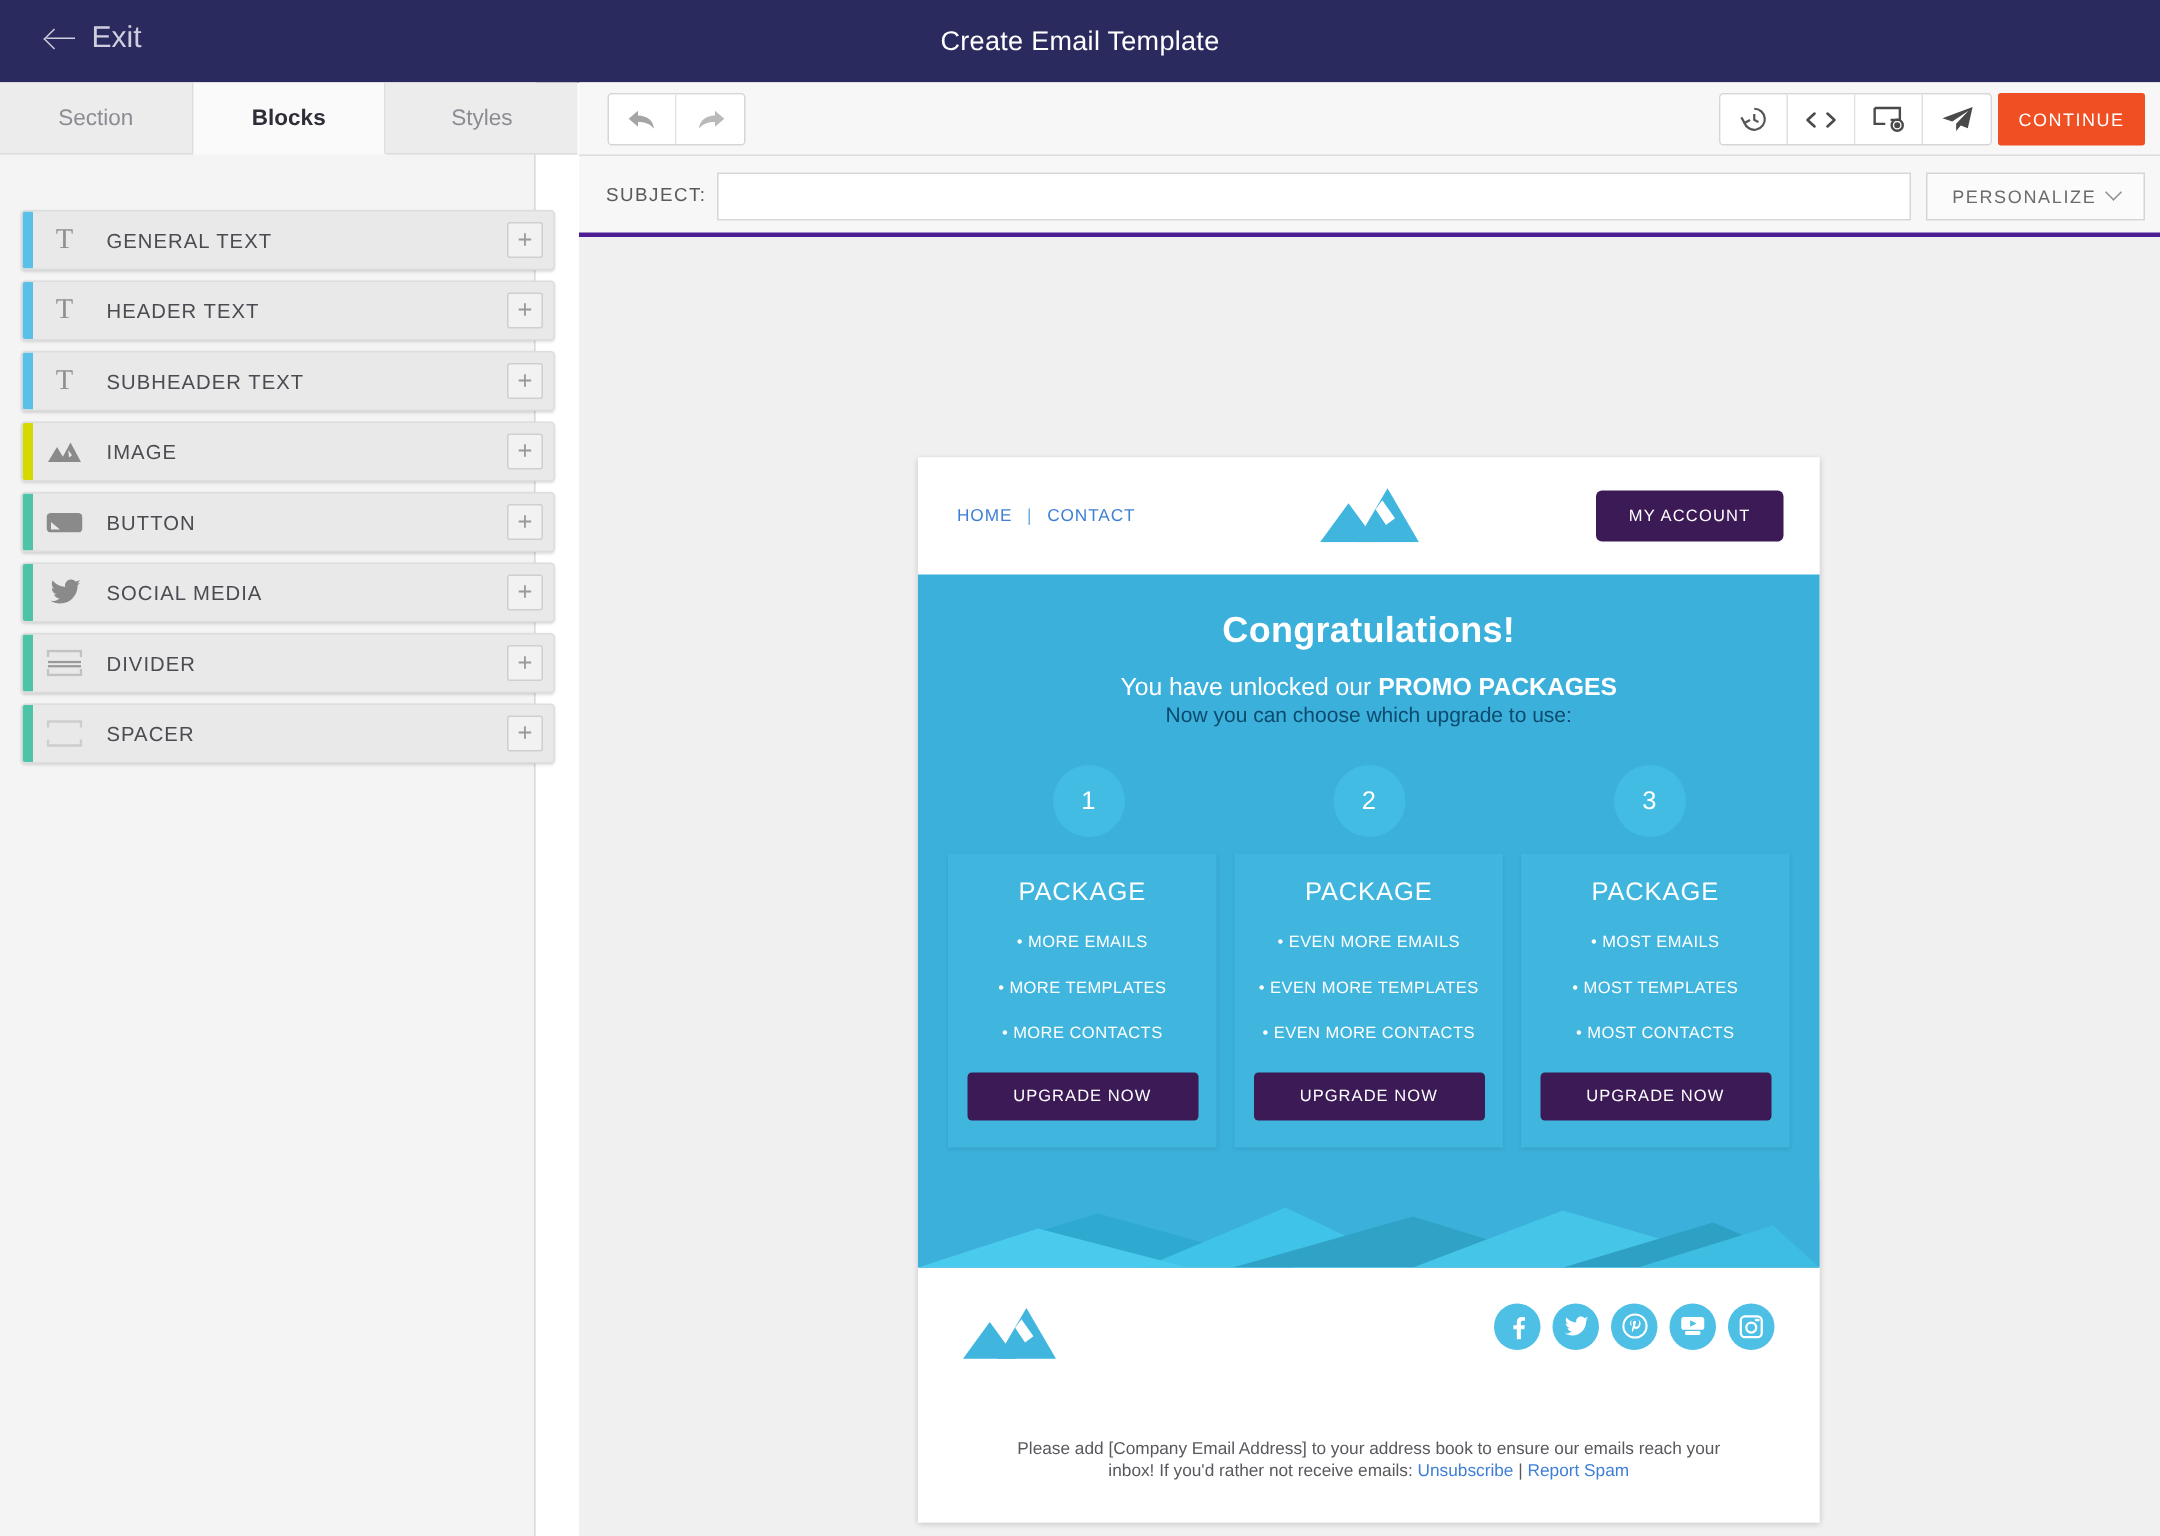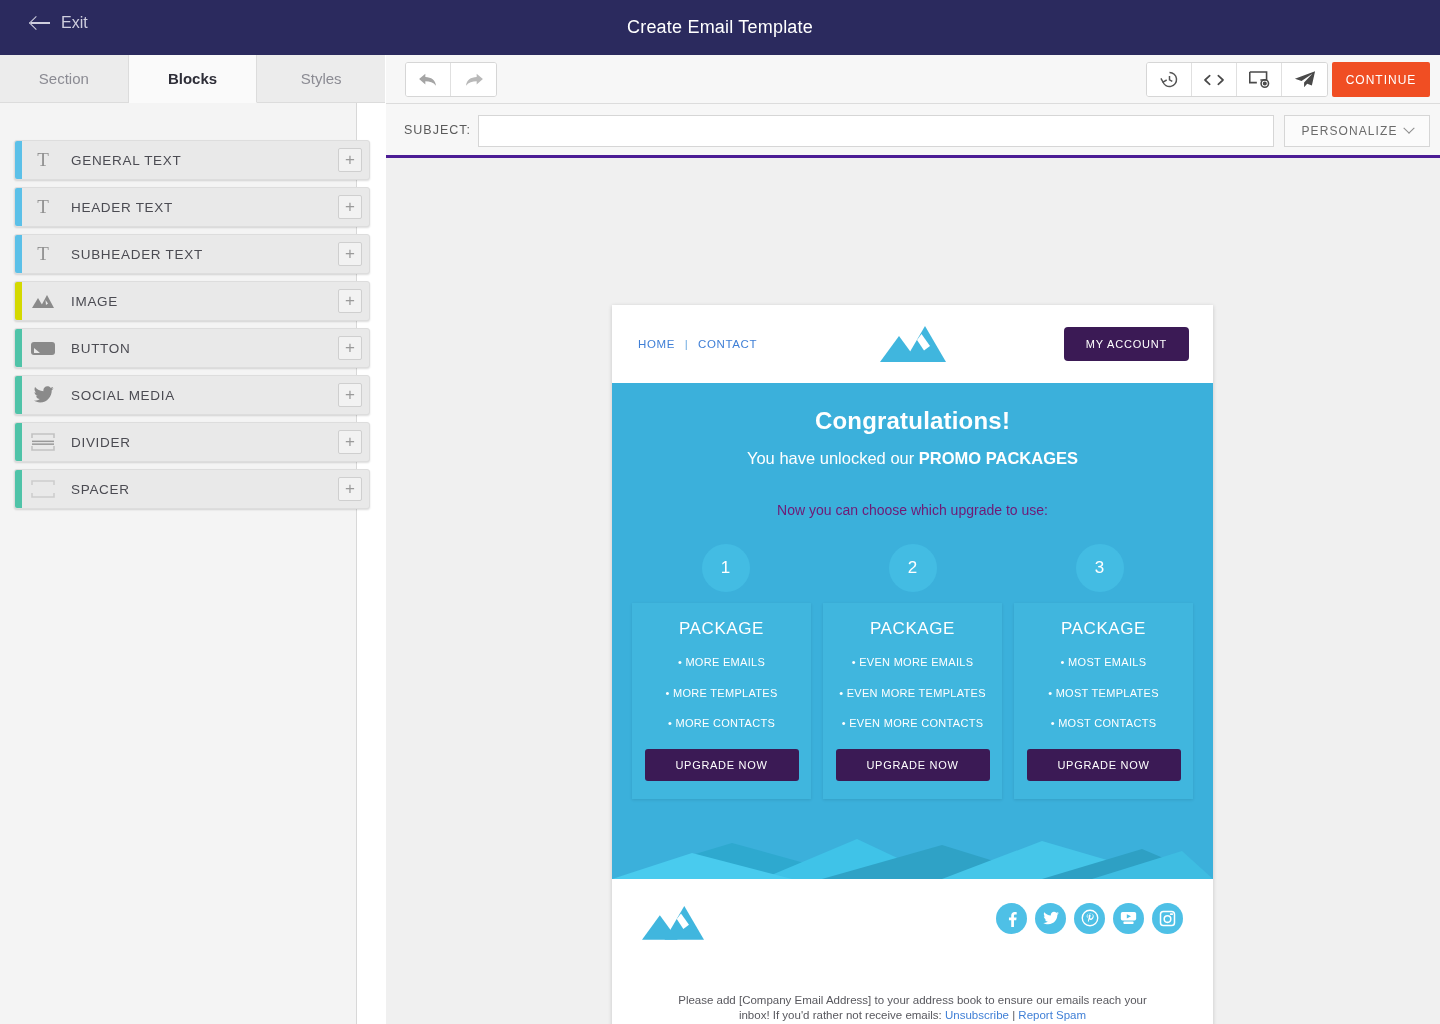--- a/index.html
+++ b/index.html
@@ -11,21 +11,21 @@
   }
 
   
   .topbar {
     position: absolute; left: 0; top: 0; width: 1440px; height: 55px;
     background: #2b2a5e; color: #ffffff;
   }
   .exit-wrap {
     position: absolute; left: 31px; top: 14px;
     display: flex; align-items: center; gap: 10px;
-    color: #cfcede; font-size: 16px; cursor: pointer;
+    color: #cfcede; font-size: 20px; cursor: pointer;
   }
   .arrow-left { width: 20px; height: 16px; position: relative; }
   .arrow-left:before {
     content: ""; position: absolute; left: 0; top: 7px;
     width: 19px; height: 1.6px; background: #cfcede;
   }
   .arrow-left:after {
     content: ""; position: absolute; left: 0px; top: 3px;
     width: 9px; height: 9px; border-left: 1.6px solid #cfcede;
     border-bottom: 1.6px solid #cfcede; transform: rotate(45deg);
@@ -124,21 +124,21 @@
   .myaccount {
     position: absolute; right: 24px; top: 50%; transform: translateY(-50%);
     background: #3b1a55; color: #ffffff; font-size: 11px; letter-spacing: .8px;
     padding: 11px 22px; border-radius: 4px; cursor: pointer;
   }
 
   .em-hero { position: relative; background: #3bb0db; padding-top: 24px; }
   .hero-h1 { text-align: center; color: #ffffff; font-size: 24px; font-weight: bold; letter-spacing: .2px; }
   .hero-sub { text-align: center; color: #ffffff; font-size: 16.5px; margin-top: 14px; }
   .hero-sub b { font-weight: bold; }
-  .hero-line3 { text-align: center; color: #701a75; font-size: 14px; margin-top: 34px; }
+  .hero-line3 { text-align: center; color: #0c4a6e; font-size: 14px; }
 
   .num-row { display: flex; margin-top: 26px; padding: 0 20px; }
   .num-cell { flex: 1; display: flex; justify-content: center; }
   .num-circle {
     width: 48px; height: 48px; border-radius: 50%; background: #43bce3;
     color: #ffffff; font-size: 17px; display: flex; align-items: center; justify-content: center;
   }
 
   .pkg-row { display: flex; gap: 12px; padding: 11px 20px 0 20px; }
   .pkg {

